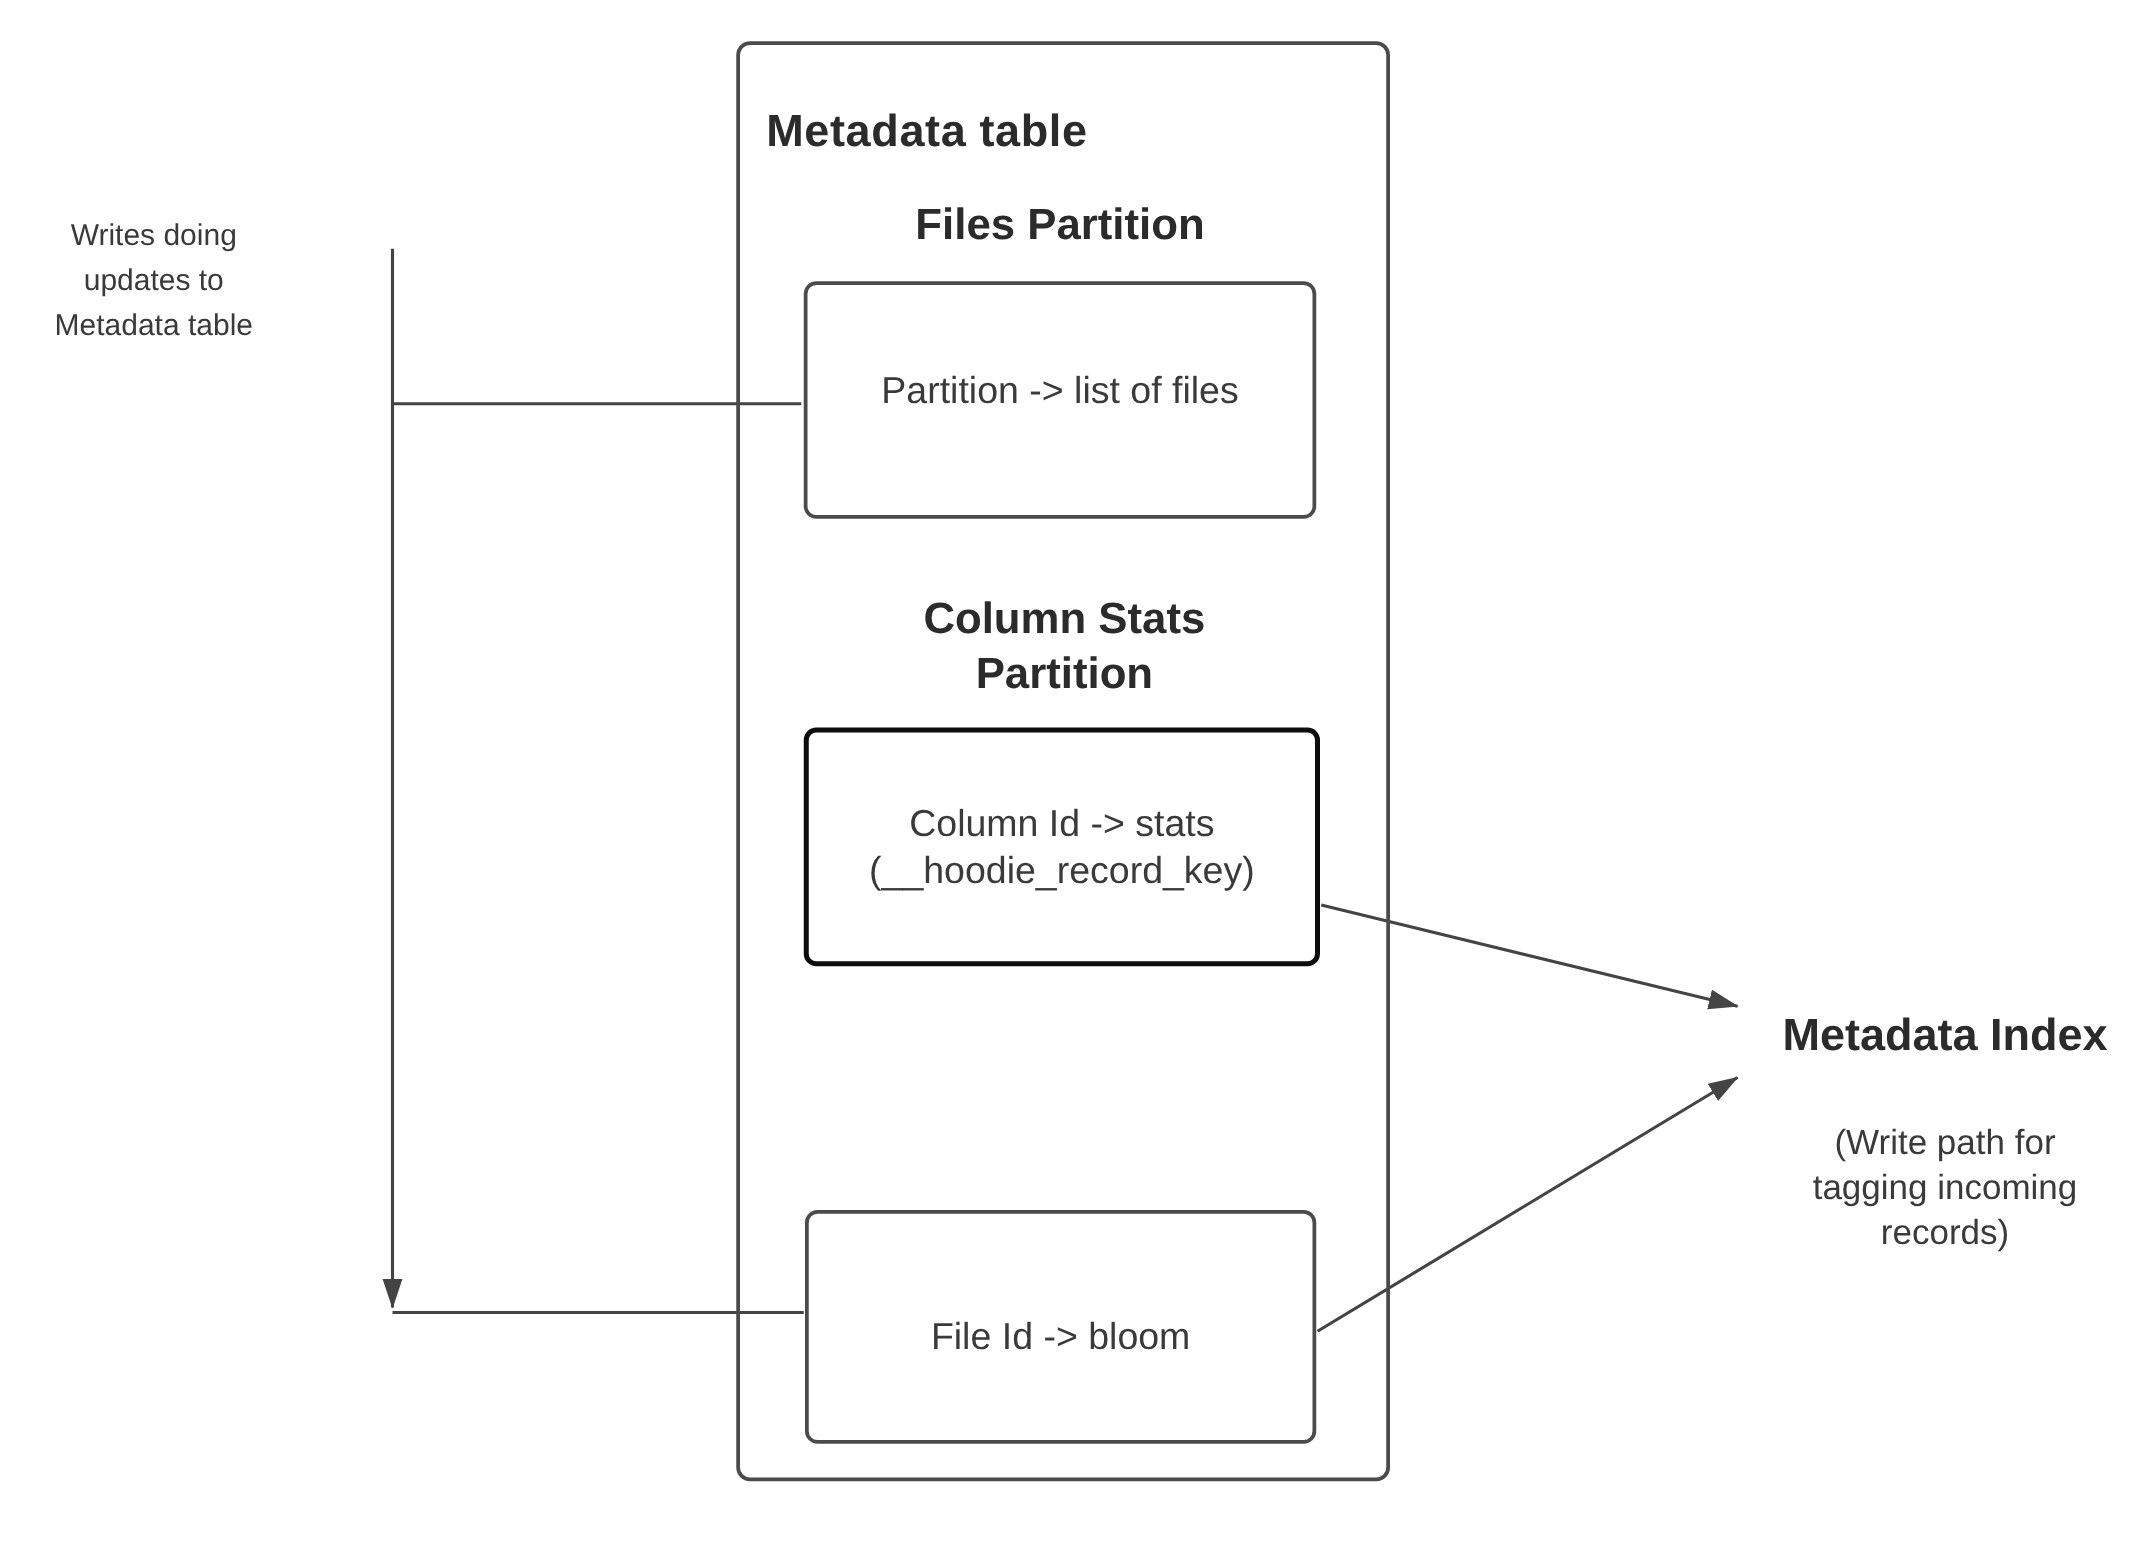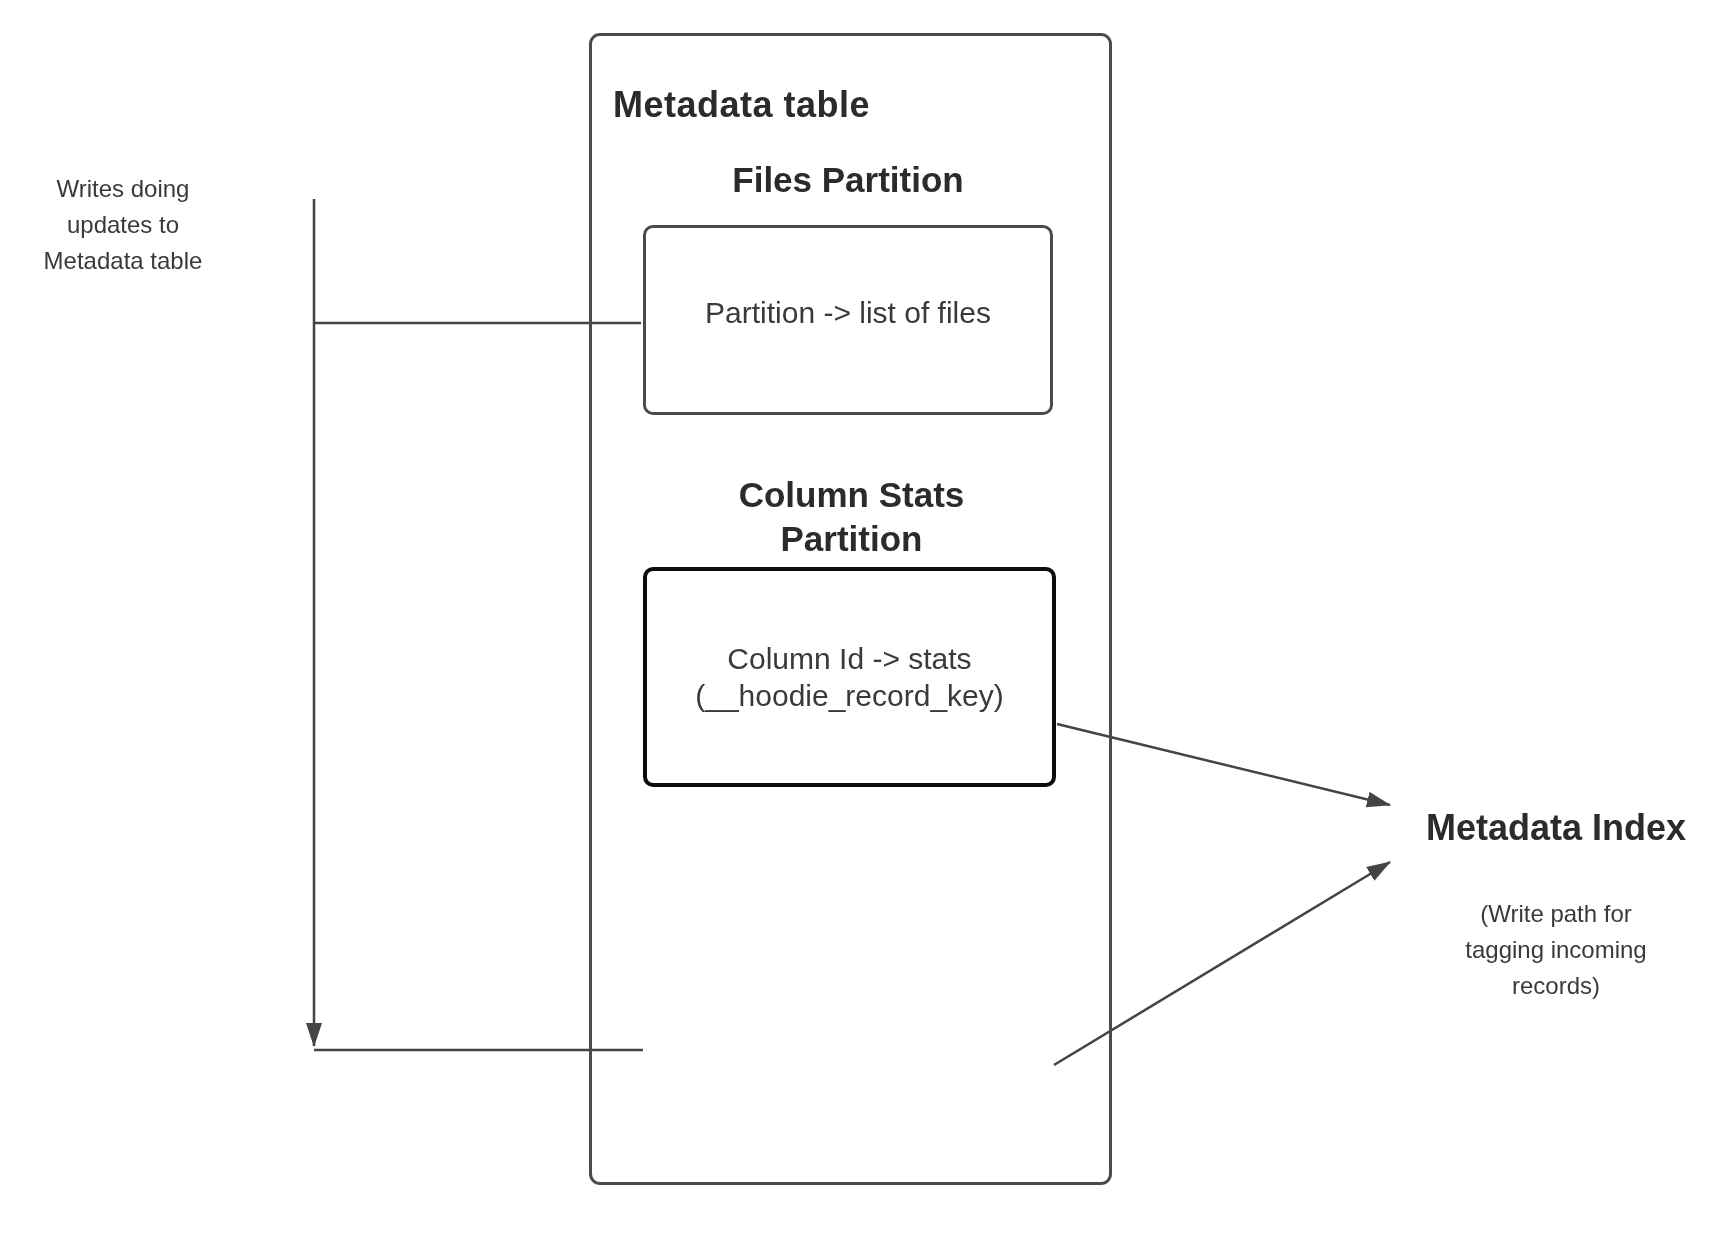--- a/index.html
+++ b/index.html
@@ -49,38 +49,38 @@
   .partition-box {
     border: 3px solid var(--box-border);
     border-radius: 10px;
     background: var(--background);
     display: flex; align-items: center; justify-content: center;
     font-size: 30px; line-height: 37px; color: var(--text);
   }
   .box-files { left: 643px; top: 225px; width: 410px; height: 190px; }
   .box-files .box-content { transform: translateY(-22px); margin-top: 28px; }
   .box-stats {
-    left: 643px; top: 567px; width: 413px; height: 220px;
+    left: 643px; top: 582px; width: 413px; height: 191px;
     border: 4px solid var(--stats-border);
   }
   .box-bloom { left: 644px; top: 968px; width: 409px; height: 187px; }
   .box-bloom .box-content { transform: translateY(8px); }
 
   .writes-note {
     left: 13px; top: 171px; width: 220px;
     font-size: 24px; line-height: 36px; color: var(--text);
   }
 
   .index-title {
     left: 1376px; top: 807px; width: 360px;
     font-size: 36px; font-weight: bold; color: var(--heading-text);
   }
   .index-caption {
     left: 1416px; top: 896px; width: 280px;
-    font-size: 24px; line-height: 36px; color: var(--text);
+    font-size: 28px; line-height: 36px; color: var(--text);
   }
 
   .connectors {
     position: absolute; left: 0; top: 0;
     width: 1718px; height: 1244px;
     pointer-events: none;
   }
 </style>
 </head>
 <body>
@@ -112,19 +112,22 @@
     <div class="box-content multiline centered">Partition -&gt; list of files</div>
   </div>
 
   <div class="abs partition-heading h-stats multiline centered">Column Stats
 Partition</div>
   <div class="abs partition-box box-stats">
     <div class="box-content multiline centered">Column Id  -&gt; stats
 (__hoodie_record_key)</div>
   </div>
 
+  <div class="abs partition-box box-bloom">
+    <div class="box-content multiline centered">File Id -&gt; bloom</div>
+  </div>
 
   <div class="abs index-title centered">Metadata Index</div>
   <div class="abs index-caption multiline centered">(Write path for
 tagging incoming
 records)</div>
 
 </div>
 
 </body></html>

